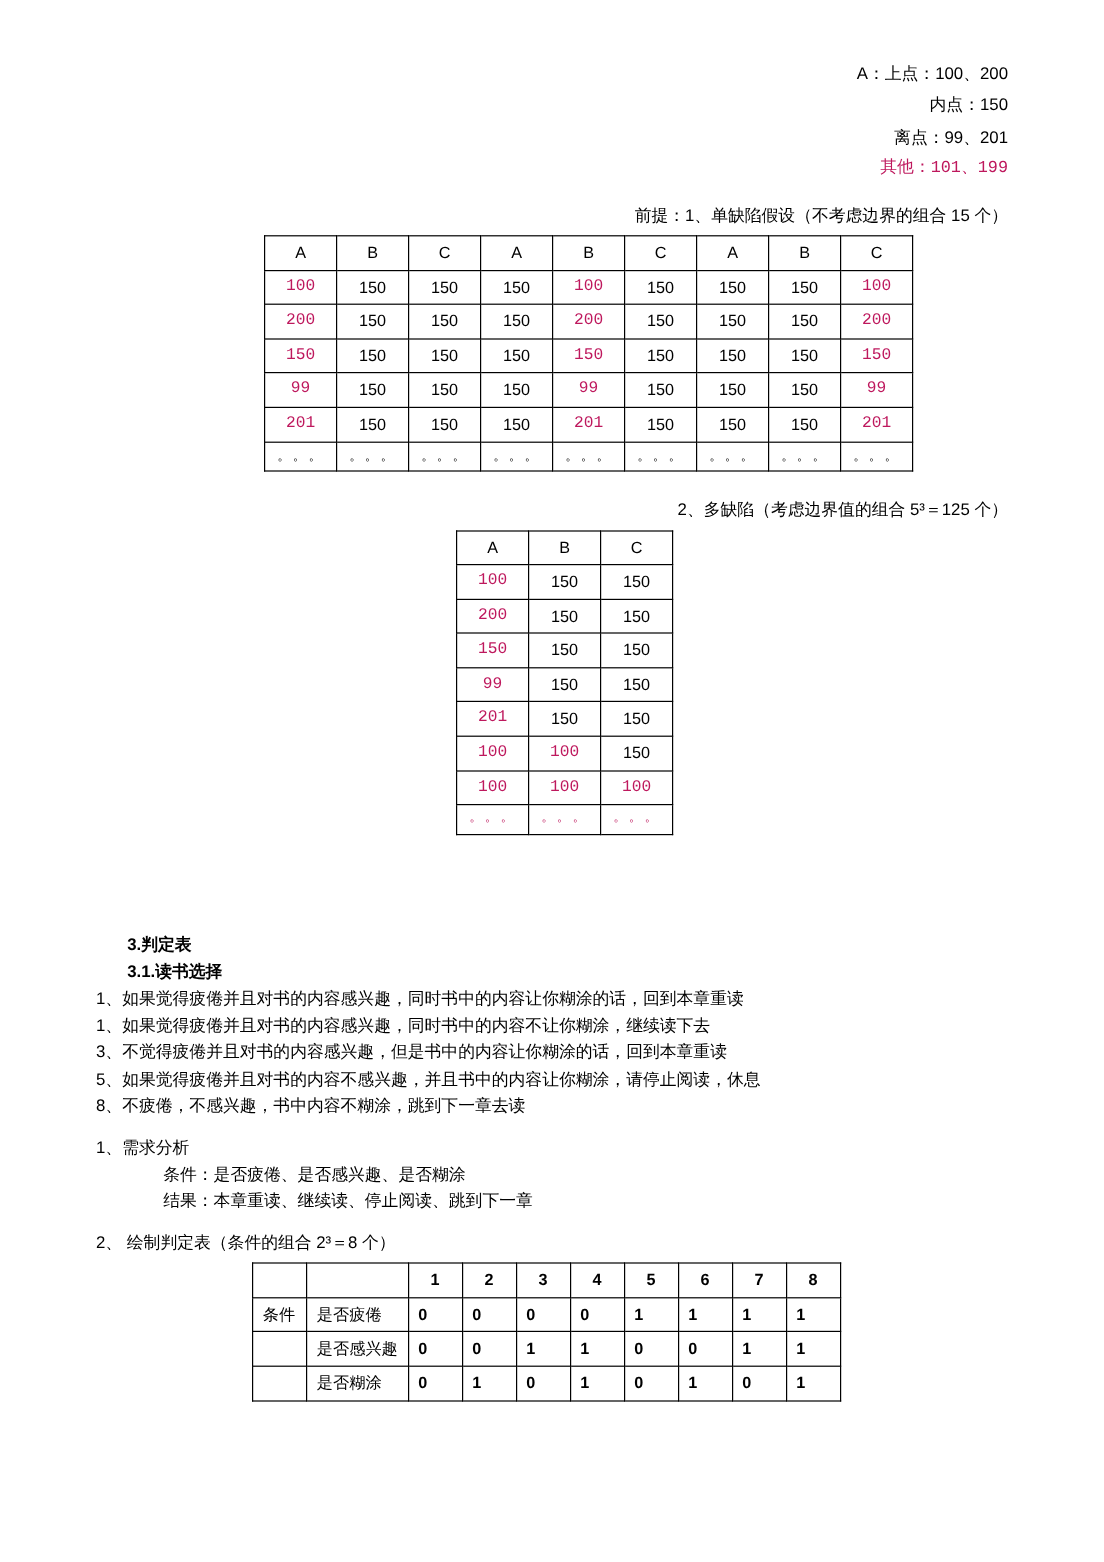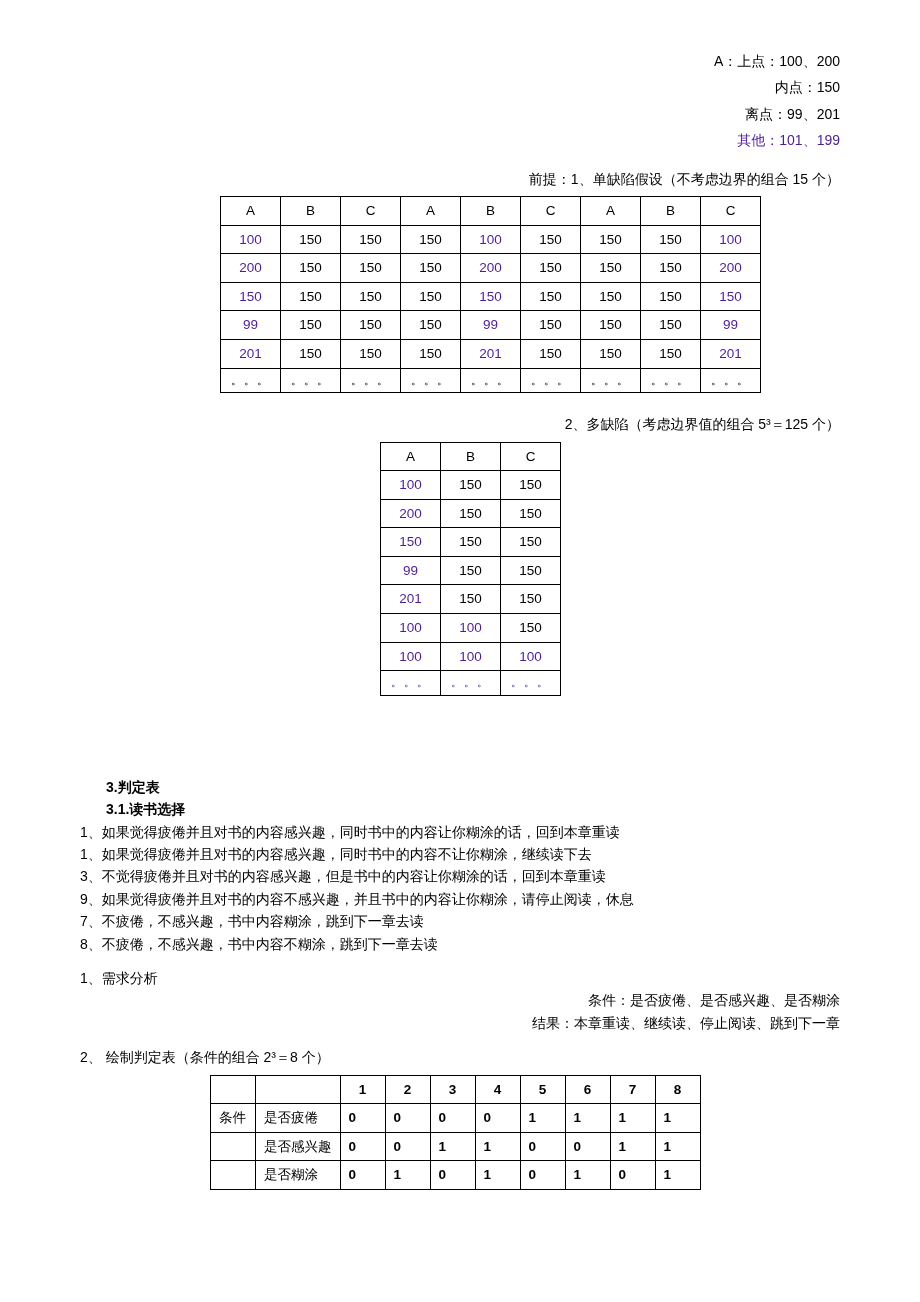--- a/index.html
+++ b/index.html
@@ -6,23 +6,23 @@
     font-family: "Microsoft YaHei", "SimSun", Arial, sans-serif;
     font-size: 14px;
     color: #000;
     background: #fff;
     margin: 0;
     padding: 50px 80px;
     width: 920px;
     box-sizing: border-box;
     line-height: 1.6;
   }
-  .red { color: #4c1d95; }
+  .red { color: #be185d; font-family: Liberation Mono, monospace; }
   .indent1 { padding-left: 28px; }
-  .indent2 { padding-left: 56px; text-align: right; }
+  .indent2 { padding-left: 56px; }
   .block { margin-bottom: 4px; text-align: right; }
   table {
     border-collapse: collapse;
     margin: 6px 0 20px 0;
   }
   table.t1 { margin-left: 140px; }
   table.t2 { margin-left: 300px; }
   table.t3 { margin-left: 130px; }
   th, td {
     border: 1px solid #000;
@@ -192,22 +192,21 @@
 </table>
 
 <div class="section-gap"></div>
 
 <div class="bold">3.判定表</div>
 <div class="bold">3.1.读书选择</div>
 <div id="rules">
     <div>1、如果觉得疲倦并且对书的内容感兴趣，同时书中的内容让你糊涂的话，回到本章重读</div>
     <div>1、如果觉得疲倦并且对书的内容感兴趣，同时书中的内容不让你糊涂，继续读下去</div>
     <div>3、不觉得疲倦并且对书的内容感兴趣，但是书中的内容让你糊涂的话，回到本章重读</div>
-    <div>9、如果觉得疲倦并且对书的内容不感兴趣，并且书中的内容让你糊涂，请停止阅读，休息</div>
-    <div>7、不疲倦，不感兴趣，书中内容糊涂，跳到下一章去读</div>
+    <div>5、如果觉得疲倦并且对书的内容不感兴趣，并且书中的内容让你糊涂，请停止阅读，休息</div>
     <div>8、不疲倦，不感兴趣，书中内容不糊涂，跳到下一章去读</div>
   </div>
 
 <div class="small-gap"></div>
 
 <div>1、需求分析</div>
 <div class="indent2">条件：是否疲倦、是否感兴趣、是否糊涂</div>
 <div class="indent2">结果：本章重读、继续读、停止阅读、跳到下一章</div>
 
 <div class="small-gap"></div>

